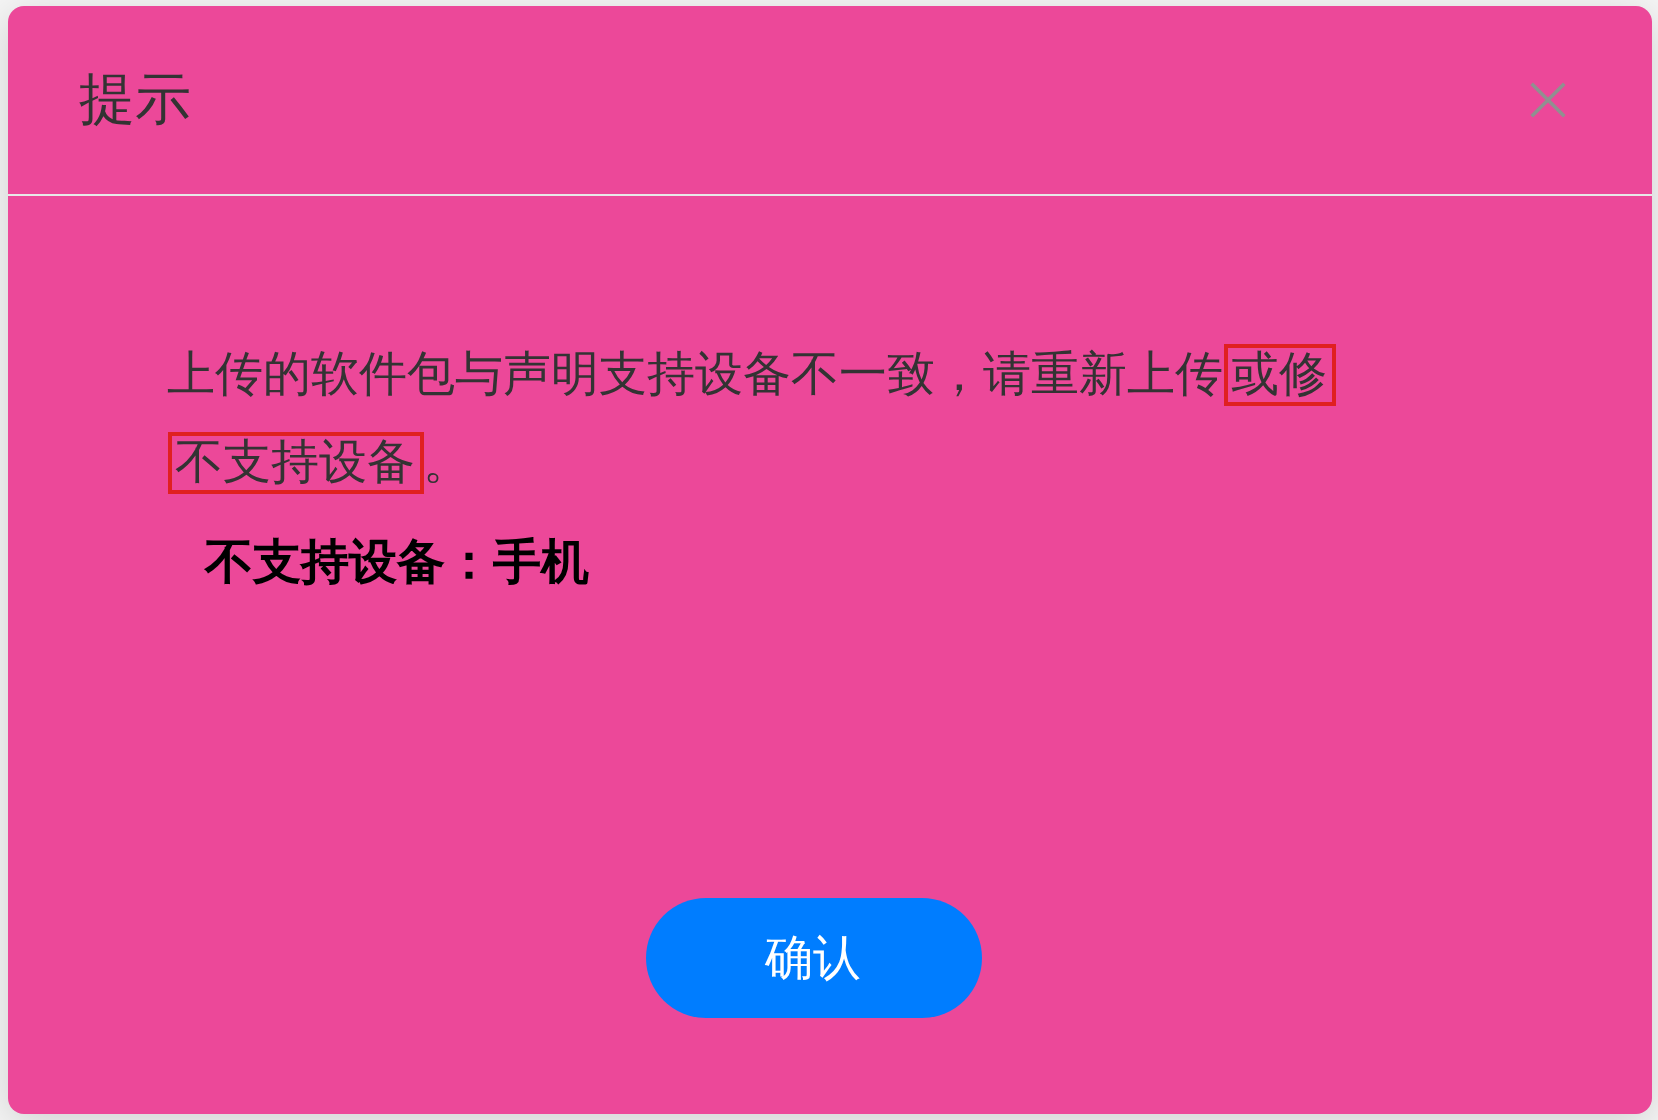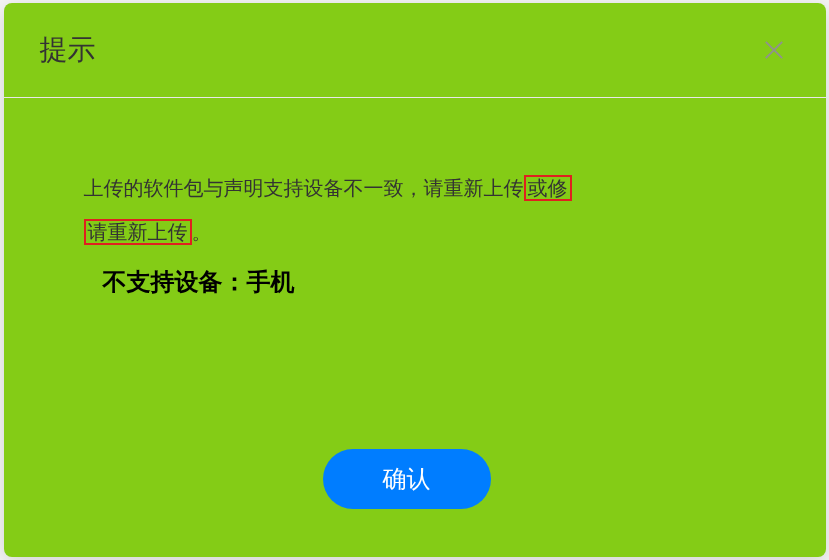--- a/index.html
+++ b/index.html
@@ -14,21 +14,21 @@
       display: flex;
       align-items: center;
       justify-content: center;
       width: 829px;
       height: 560px;
     }
     
     .dialog {
       width: 822px;
       height: 554px;
-      background: #84cc16;
+      background: #ec4899;
       border-radius: 8px;
       box-shadow: 0 4px 20px rgba(0, 0, 0, 0.15);
       display: flex;
       flex-direction: column;
       position: relative;
     }
     
     .dialog-header {
       display: flex;
       align-items: center;
@@ -57,21 +57,21 @@
       width: 28px;
       height: 28px;
     }
     
     .dialog-body {
       padding: 68px 80px 0 80px;
       flex: 1;
     }
     
     .message-text {
-      font-size: 20px;
+      font-size: 24px;
       line-height: 44px;
       color: #333333;
       word-break: break-all;
     }
     
     .highlight-box {
       border: 2px solid #e02020;
       padding: 0 2px;
       display: inline;
     }
@@ -111,21 +111,21 @@
     <div class="close-button">
       <svg viewBox="0 0 24 24" fill="none" stroke="currentColor" stroke-width="1.5">
         <line x1="5" y1="5" x2="19" y2="19"></line>
         <line x1="19" y1="5" x2="5" y2="19"></line>
       </svg>
     </div>
   </div>
 
   <div class="dialog-body">
     <div class="message-text">
-      <span>上传的软件包与声明支持设备不一致，请重新上传</span><span class="highlight-box">或修</span><br><span class="highlight-box">请重新上传</span><span>。</span>
+      <span>上传的软件包与声明支持设备不一致，请重新上传</span><span class="highlight-box">或修</span><br><span class="highlight-box">不支持设备</span><span>。</span>
     </div>
     <div class="bold-text">
       <span>不支持设备：</span><span>手机</span>
     </div>
   </div>
 
   <div class="dialog-footer">
     <button class="confirm-button">确认</button>
   </div>
 </div>

